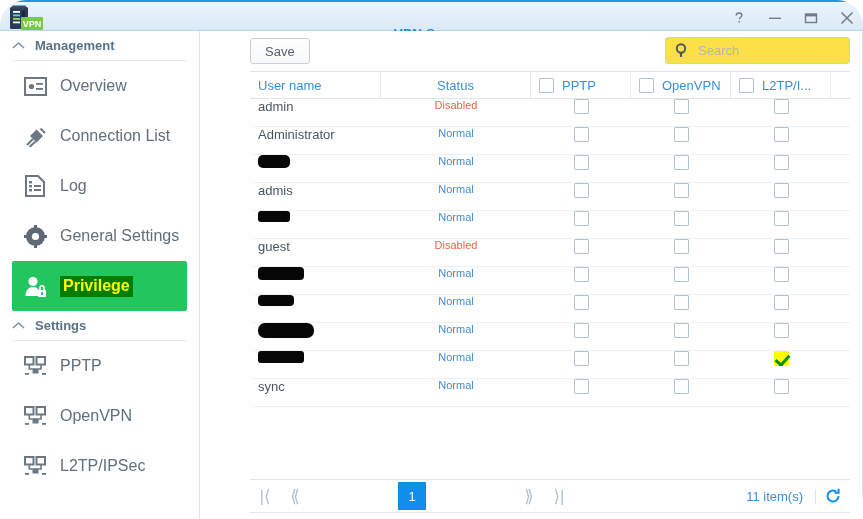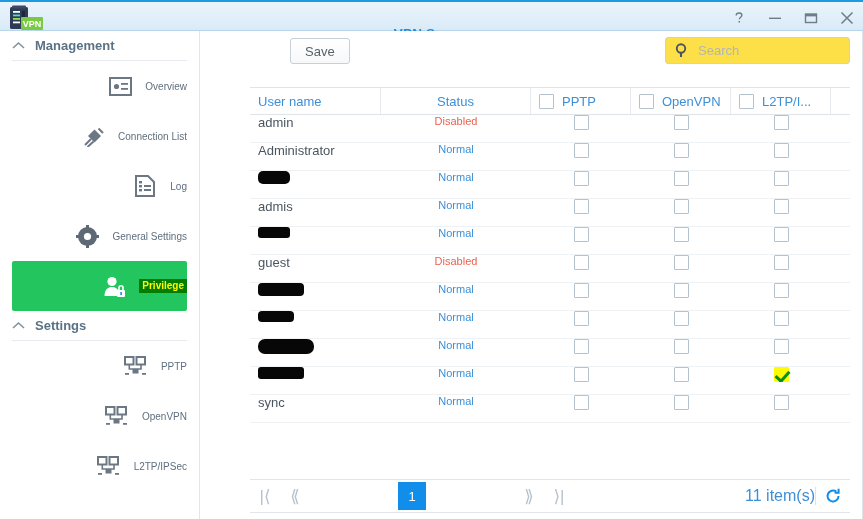--- a/index.html
+++ b/index.html
@@ -8,20 +8,21 @@
     width: 863px; height: 519px;
     overflow: hidden;
     font-family: "Liberation Sans", sans-serif;
     background: #ffffff;
   }
   #app {
     position: relative;
     width: 863px; height: 519px;
     background: #ffffff;
     overflow: hidden;
+    border-radius: 26px;
   }
 
   
   .titlebar {
     position: absolute; left: 0; top: 0;
     width: 863px; height: 31px;
     background: linear-gradient(to bottom, #eaf4fb 0%, #e3f0fa 45%, #d9eaf7 100%);
     border-top: 2px solid #1e9ae3;
     border-bottom: 1px solid #b8d6ea;
   }
@@ -68,25 +69,24 @@
     border-bottom: 1px solid #e6eaee;
     font-size: 13px; font-weight: bold;
     color: #5a7285;
   }
   .sec-head .chev { margin-right: 10px; color: #7f93a3; display:flex; }
   .sidebar-item {
     position: relative;
     height: 50px;
     margin: 0 12px;
     display: flex; align-items: center;
-    font-size: 10px;
+    font-size: 16px;
     color: #5f6f7d;
     cursor: pointer;
     border-radius: 2px;
-    justify-content: flex-end;
   }
   .sidebar-item .ico {
     width: 26px; height: 26px;
     margin-right: 12px; margin-left: 10px;
     display: flex; align-items: center; justify-content: center;
     flex: 0 0 auto;
   }
   .sidebar-item.selected {
     background: #22c55e;
     color: #ffffff;
@@ -113,21 +113,21 @@
   }
   .save-btn {
     height: 26px; min-width: 58px;
     padding: 8px 14px;
     border: 1px solid #c7d0d8;
     border-radius: 3px;
     background: linear-gradient(to bottom,#ffffff,#f6f8f9);
     color: #58616a;
     font-size: 13px;
     cursor: pointer;
-    display:flex; align-items:center; justify-content:center;margin-left:40px;
+    display:flex; align-items:center; justify-content:center;
   }
   .search-wrap {
     position: absolute; right: 0; top: 6px;
     width: 185px; height: 27px;
     border: 1px solid #c9d2da;
     border-radius: 3px;
     background: #fde047;
     display: flex; align-items: center;
   }
   .search-ico { margin: 0 7px 0 9px; display:flex; color:#4b5560; }
@@ -137,21 +137,21 @@
     font-size: 13px;
     color: #333;
     font-family: "Liberation Sans", sans-serif;
     background: transparent;
   }
   .search-input::placeholder { color: #b0b6bb; }
 
   
   .table {
     position: relative;
-    margin: 16px 13px;
+    margin: 0 13px;
     width: 600px;
   }
   .thead {
     display: flex;
     height: 28px;
     border-top: 1px solid #dfe4e9;
     border-bottom: 1px solid #dfe4e9;
     background: #fff;
   }
   .th {
@@ -243,23 +243,23 @@
     margin-left: 88px;
     background: #108ee9;
     color: #fff;
     display: flex; align-items: center; justify-content: center;
     font-size: 13px;
     cursor: pointer;
   }
   .pg-right { margin-left: 88px; display:flex; }
   .pg-count {
     margin-left: auto;
-    font-size: 16px;
+    font-size: 13px;
     color: #3d8fd8;
-    padding-right: 0;
+    padding-right: 12px;
     border-right: 1px solid #dde3e8;
   }
   .pg-refresh {
     width: 34px; height: 32px;
     display: flex; align-items: center; justify-content: center;
     color: #108ee9;
     cursor: pointer;
   }
   .right-edge {
     position: absolute; right: 0; top: 31px;

